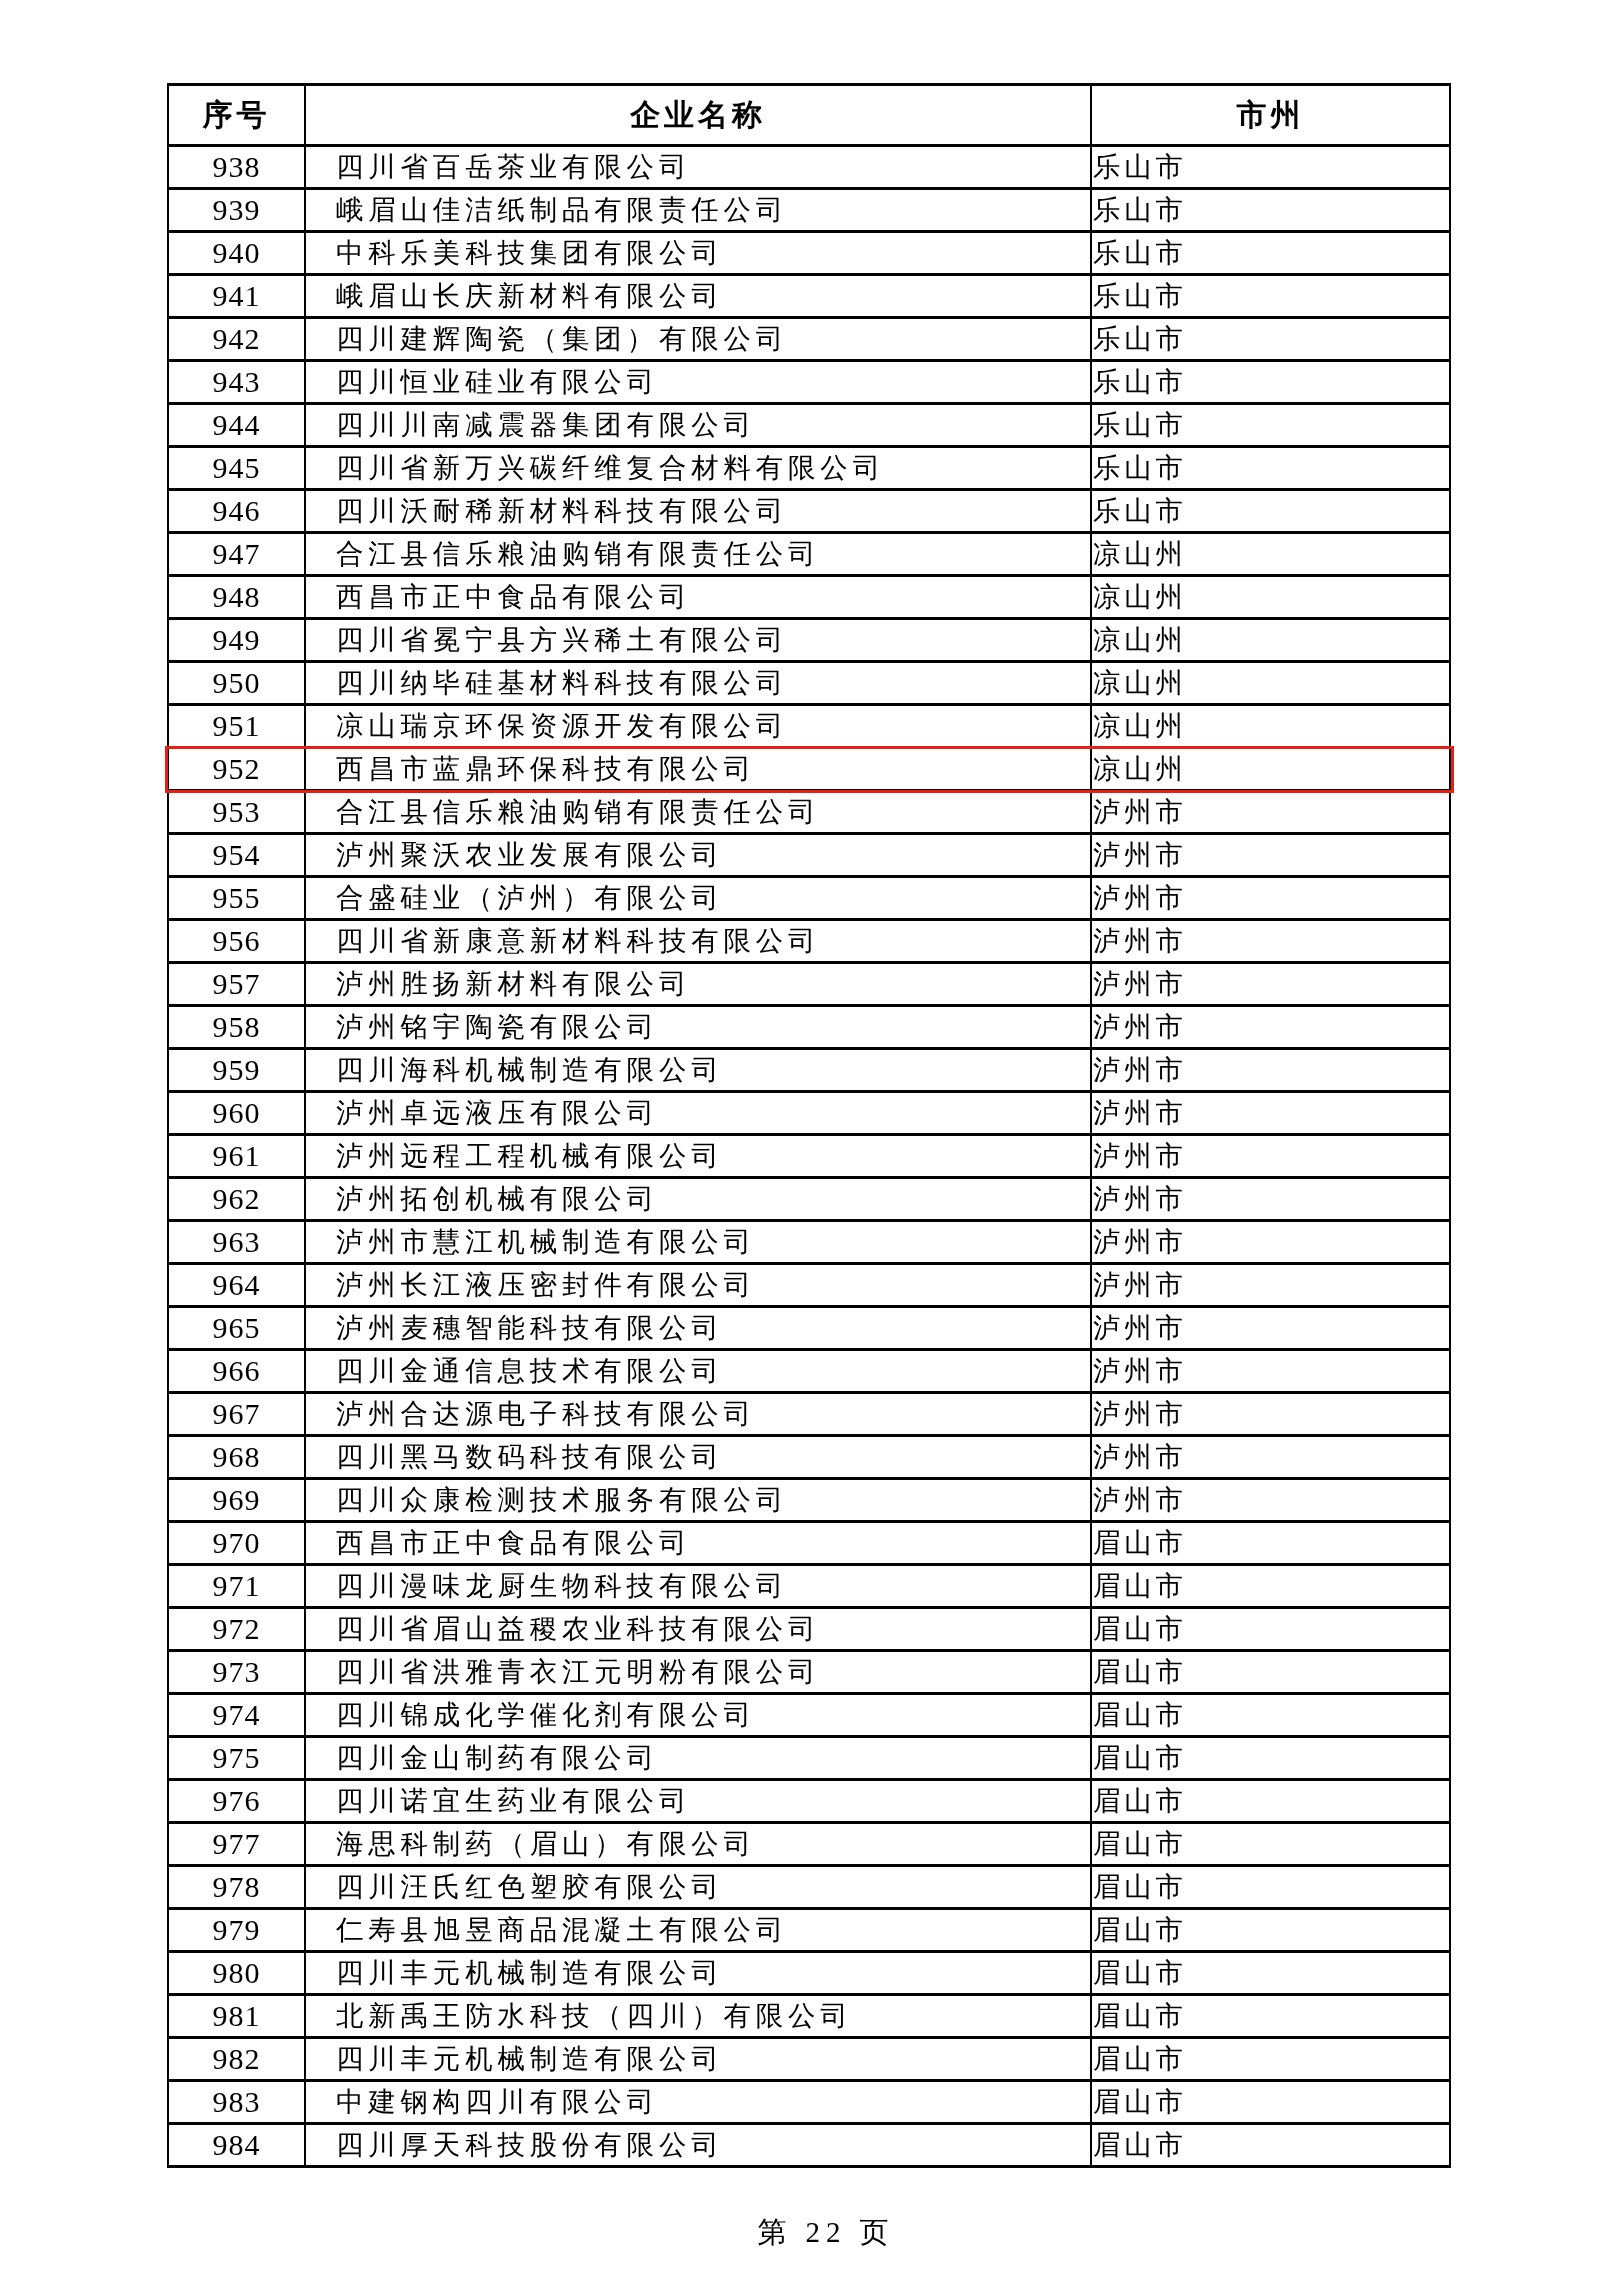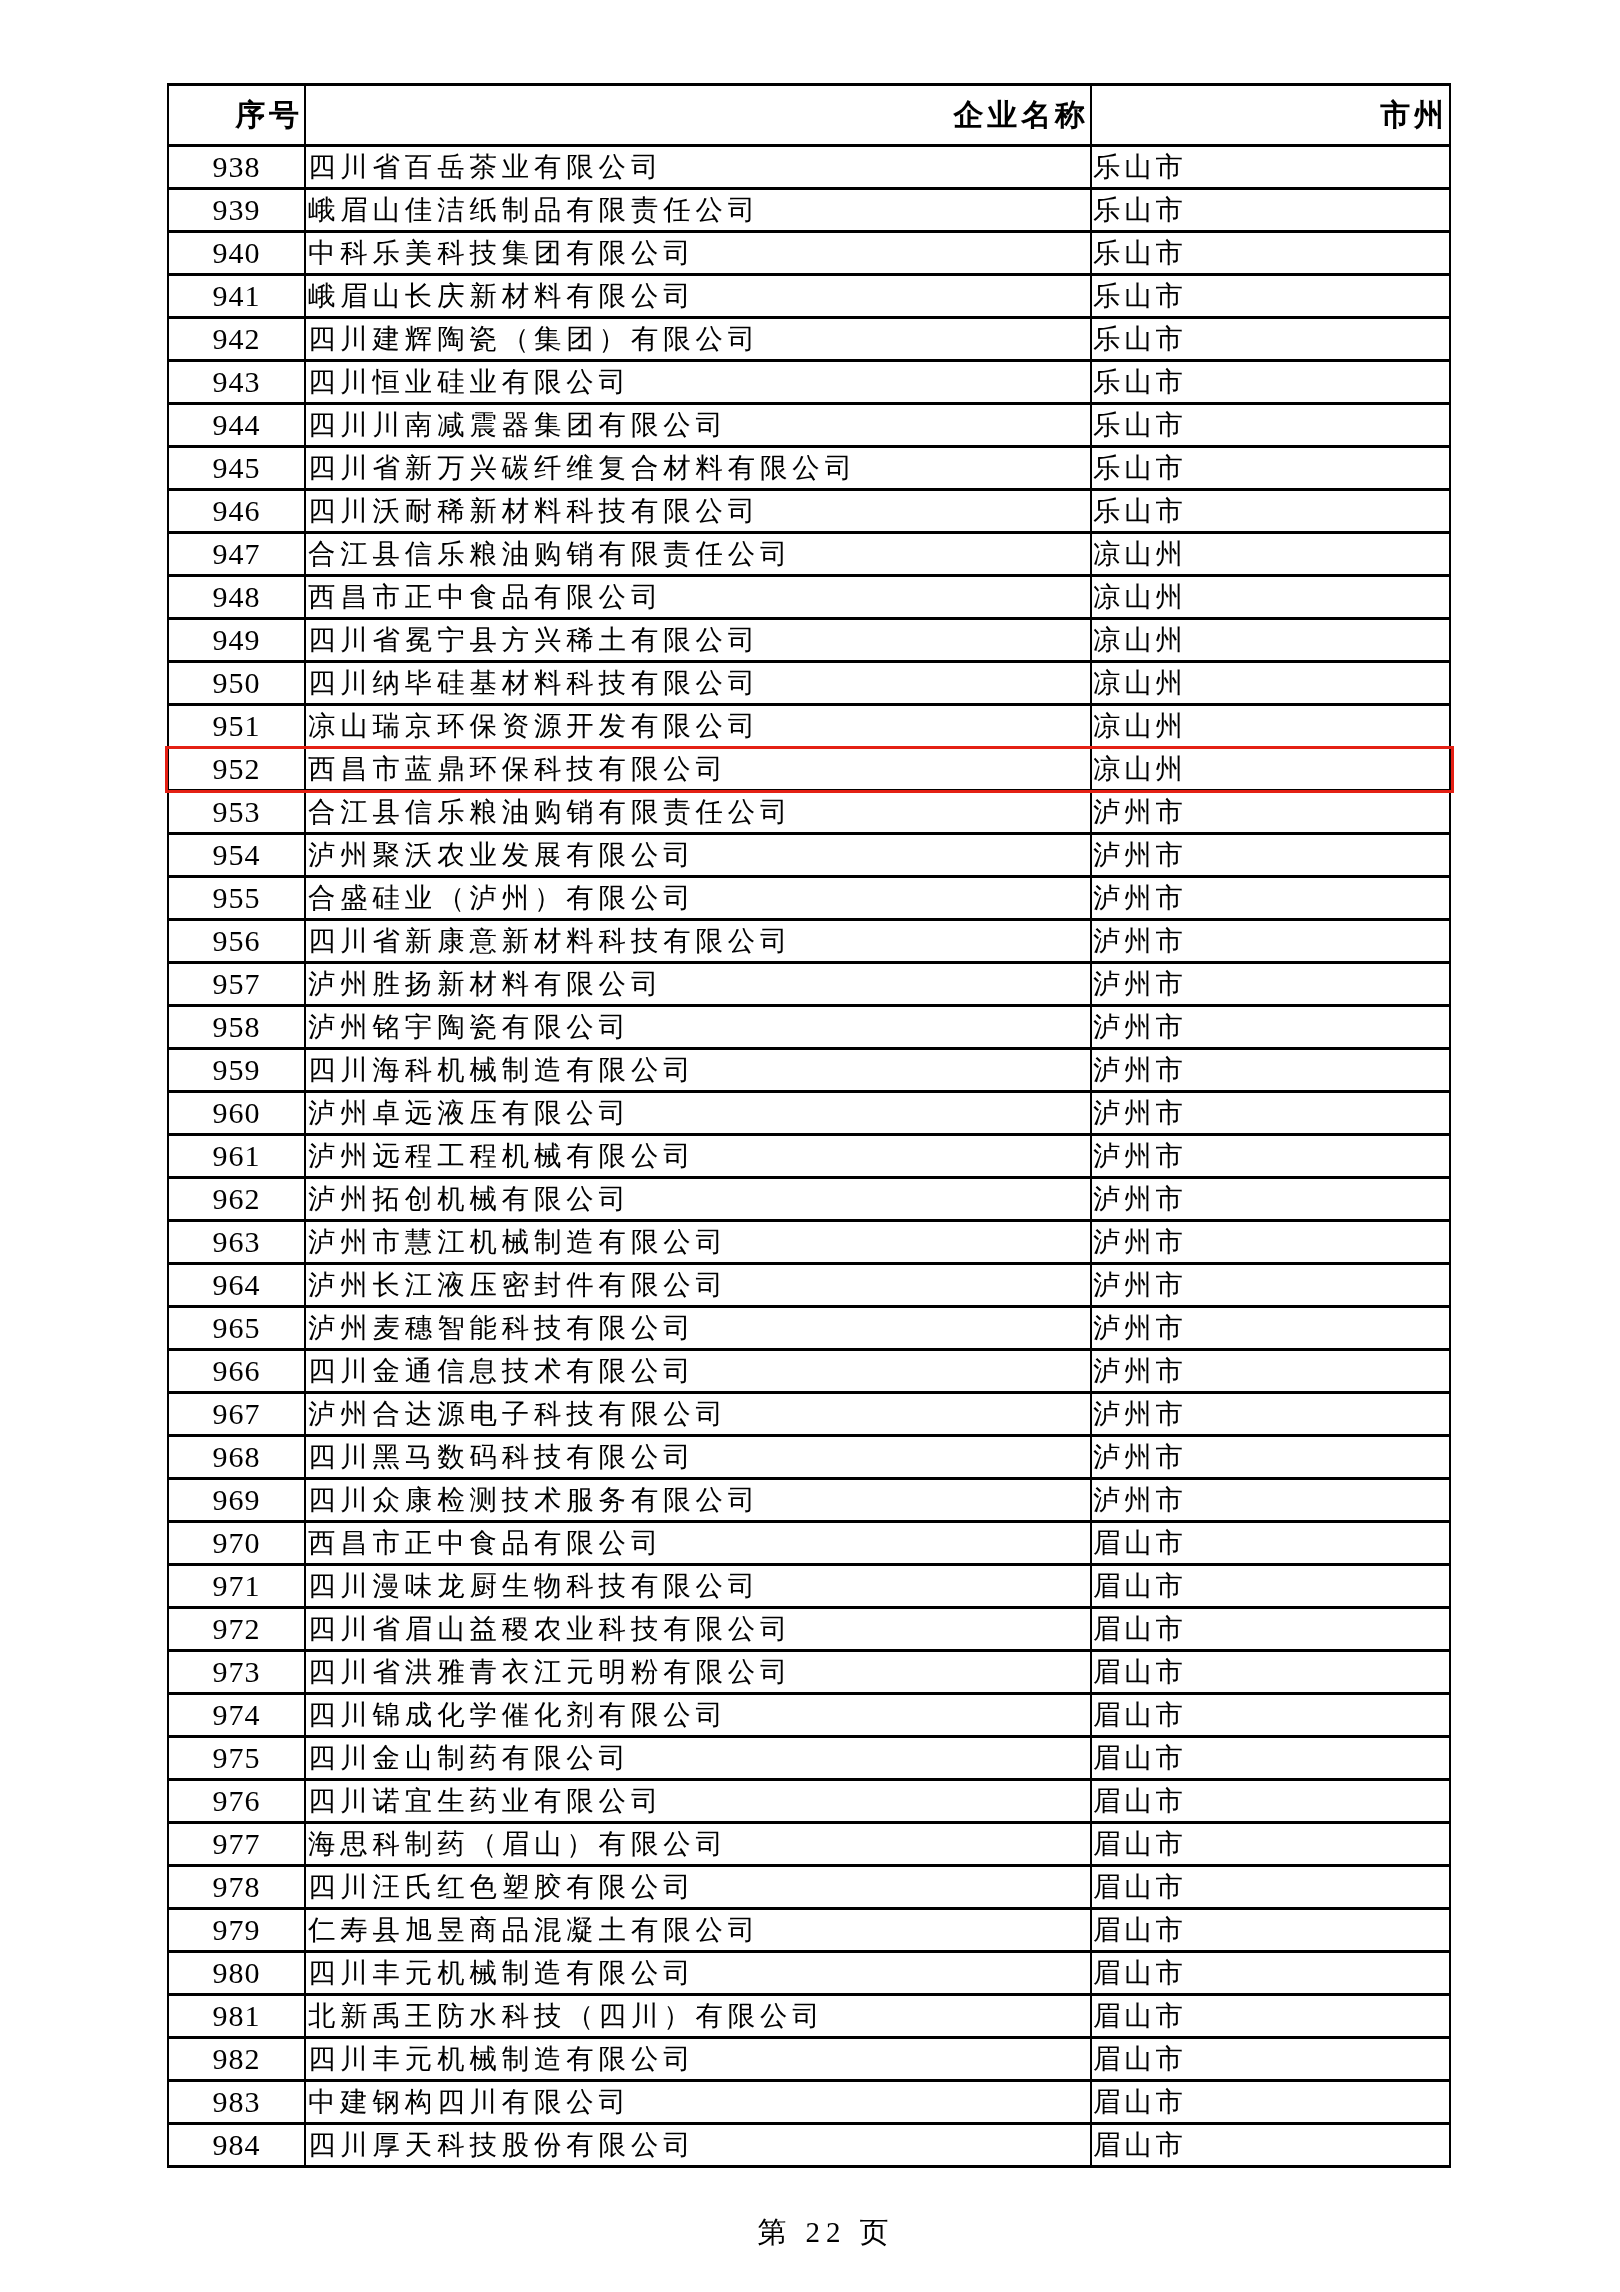--- a/index.html
+++ b/index.html
@@ -18,28 +18,28 @@
   }
   th,td{
     border:2.9px solid var(--border-color);
     border-top-width:3.9px;border-bottom-width:3.9px;
     overflow:hidden;white-space:nowrap;
     box-sizing:border-box;
   }
   thead th{
     height:61px;
     font-family:"Liberation Sans","DejaVu Sans",sans-serif;
-    font-weight:bold;font-size:30px;text-align:right;letter-spacing:3.9px;
+    font-weight:bold;font-size:30px;text-align:center;letter-spacing:3.9px;
     vertical-align:middle;
   }
   tbody td{
     height:43px;font-size:27.4px;vertical-align:middle;
   }
   td.no{text-align:center;font-size:30px;letter-spacing:1px;}
-  td.name{text-align:left;padding-left:2px;letter-spacing:4.9px;}
+  td.name{text-align:left;padding-left:30px;letter-spacing:4.9px;}
   td.city{letter-spacing:3.9px;}
   .highlight-box{
     position:absolute;pointer-events:none;box-sizing:border-box;
     border:3.9px solid var(--highlight-color);
   }
   .footer{
     position:absolute;top:2213px;left:0;width:1620px;
     text-align:center;font-size:29px;letter-spacing:5.9px;padding-left:16px;
   }
 </style>

